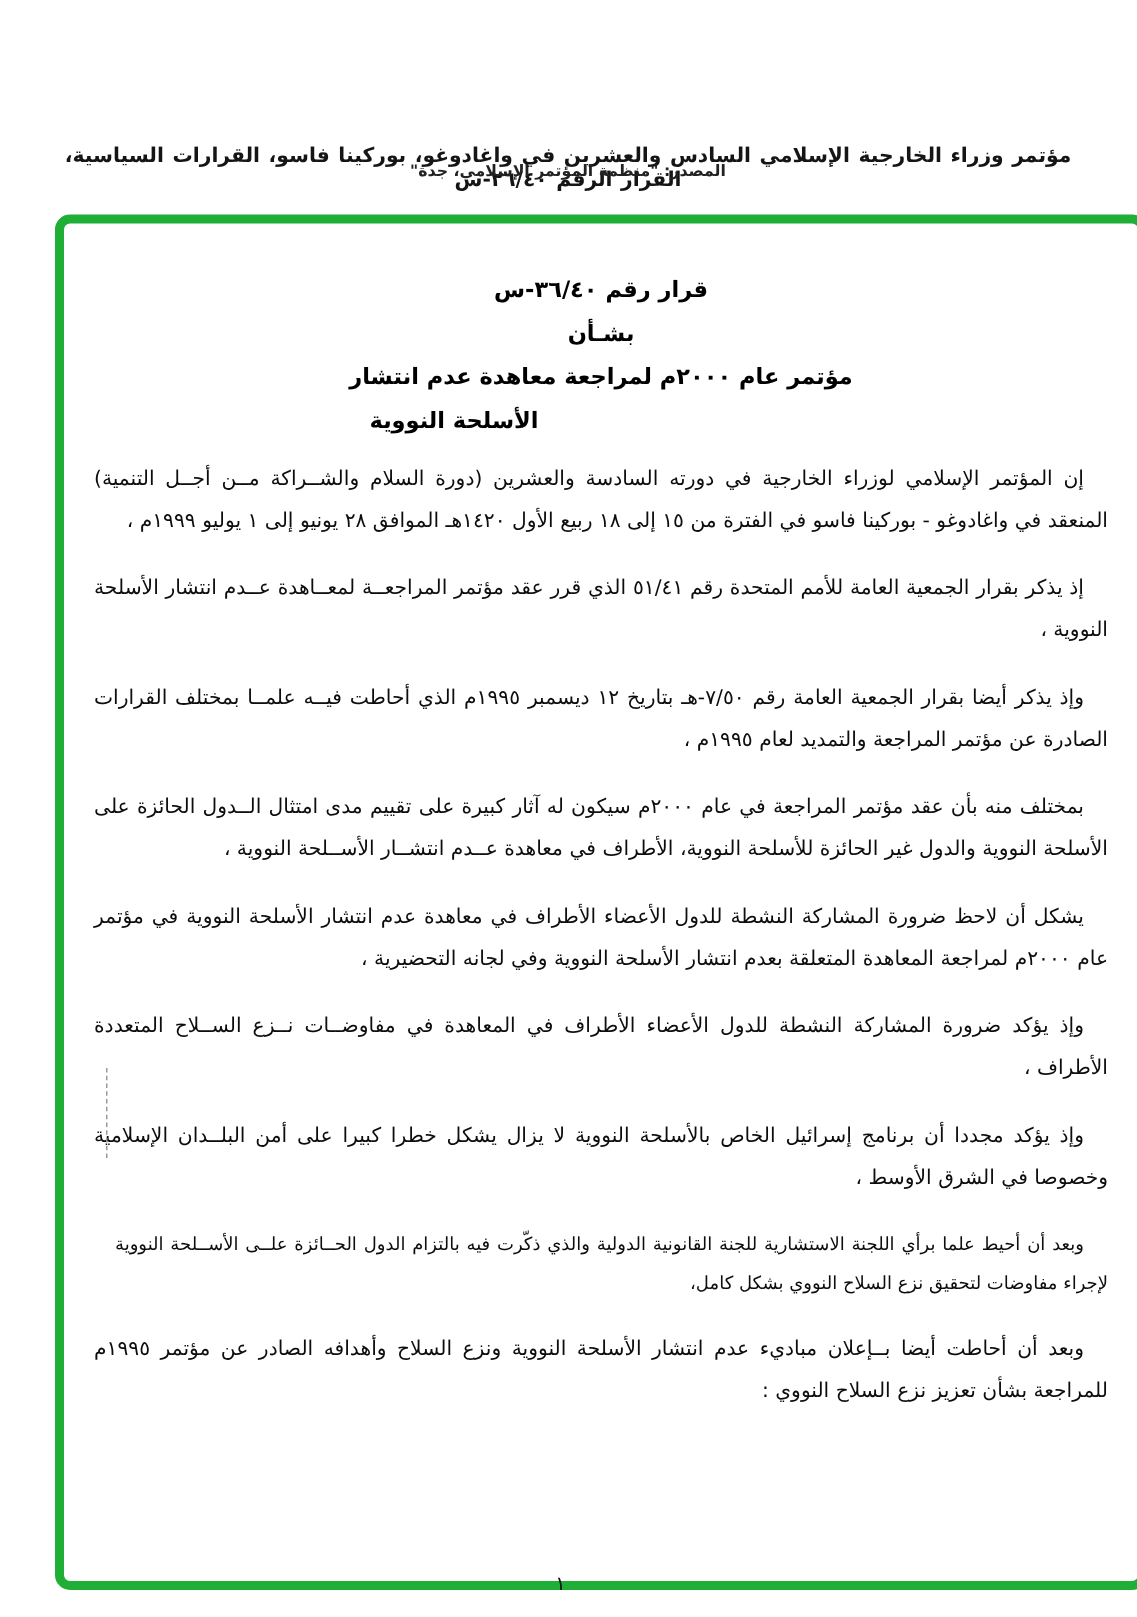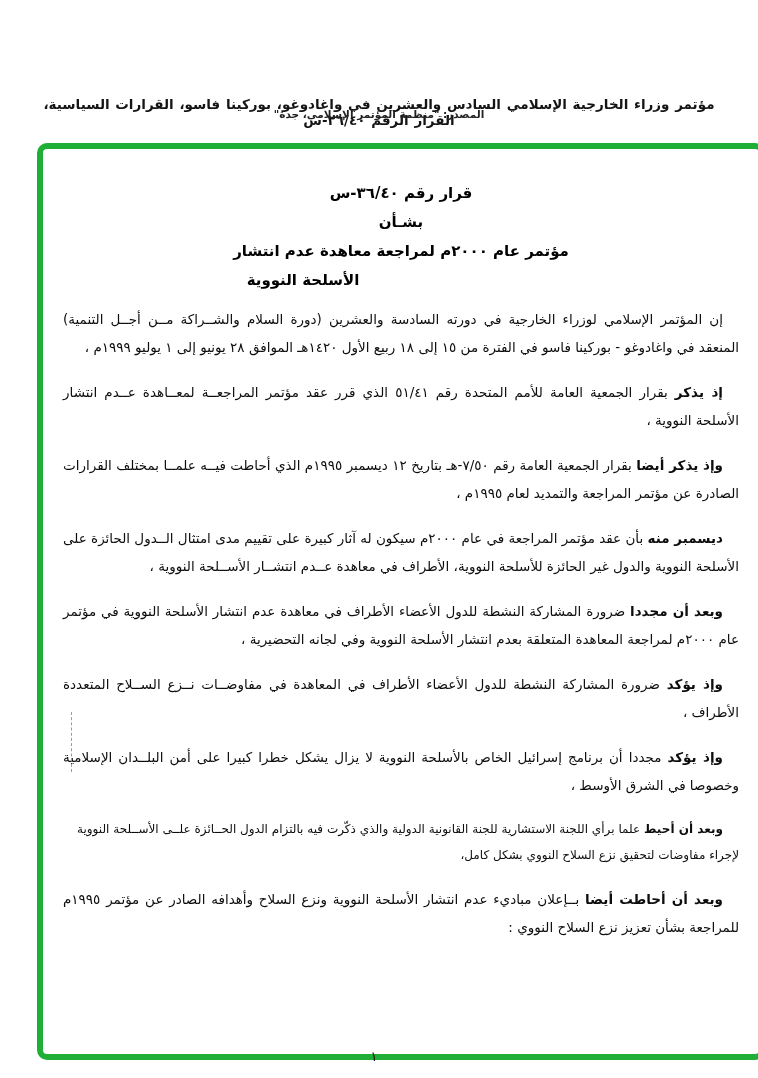--- a/index.html
+++ b/index.html
@@ -67,21 +67,21 @@
     line-height: 28px;
     text-align: justify;
     text-indent: 16px;
     color: #0d0d0d;
   }
   .body-text p.small {
     font-size: 12px;
     line-height: 26px;
     margin-left: 14px;
   }
-  .lead { font-weight: bold; }
+  .lead { font-weight: normal; }
   .page-number {
     position: absolute;
     bottom: 14px;
     left: 0;
     right: 10px;
     text-align: center;
     font-size: 13px;
     color: #111111;
   }
   .scan-artifact {
@@ -114,25 +114,25 @@
     </p>
     <p>
       <span class="lead">إذ يذكر</span>
       <span>بقرار الجمعية العامة للأمم المتحدة رقم ٥١/٤١ الذي قرر عقد مؤتمر المراجعــة لمعــاهدة عــدم انتشار الأسلحة النووية ،</span>
     </p>
     <p>
       <span class="lead">وإذ يذكر أيضا</span>
       <span>بقرار الجمعية العامة رقم ٧/٥٠-هـ بتاريخ ١٢ ديسمبر ١٩٩٥م الذي أحاطت فيــه علمــا بمختلف القرارات الصادرة عن مؤتمر المراجعة والتمديد لعام ١٩٩٥م ،</span>
     </p>
     <p>
-      <span class="lead">ديسمبر منه</span>
+      <span class="lead">بمختلف منه</span>
       <span>بأن عقد مؤتمر المراجعة في عام ٢٠٠٠م سيكون له آثار كبيرة على تقييم مدى امتثال الــدول الحائزة على الأسلحة النووية والدول غير الحائزة للأسلحة النووية، الأطراف في معاهدة عــدم انتشــار الأســلحة النووية ،</span>
     </p>
     <p>
-      <span class="lead">وبعد أن مجددا</span>
+      <span class="lead">يشكل أن لاحظ</span>
       <span>ضرورة المشاركة النشطة للدول الأعضاء الأطراف في معاهدة عدم انتشار الأسلحة النووية في مؤتمر عام ٢٠٠٠م لمراجعة المعاهدة المتعلقة بعدم انتشار الأسلحة النووية وفي لجانه التحضيرية ،</span>
     </p>
     <p>
       <span class="lead">وإذ يؤكد</span>
       <span>ضرورة المشاركة النشطة للدول الأعضاء  الأطراف في المعاهدة في مفاوضــات نــزع الســلاح المتعددة الأطراف ،</span>
     </p>
     <p>
       <span class="lead">وإذ يؤكد</span>
       <span>مجددا أن برنامج إسرائيل الخاص بالأسلحة النووية لا يزال يشكل خطرا كبيرا على أمن البلــدان الإسلامية وخصوصا في الشرق الأوسط ،</span>
     </p>

